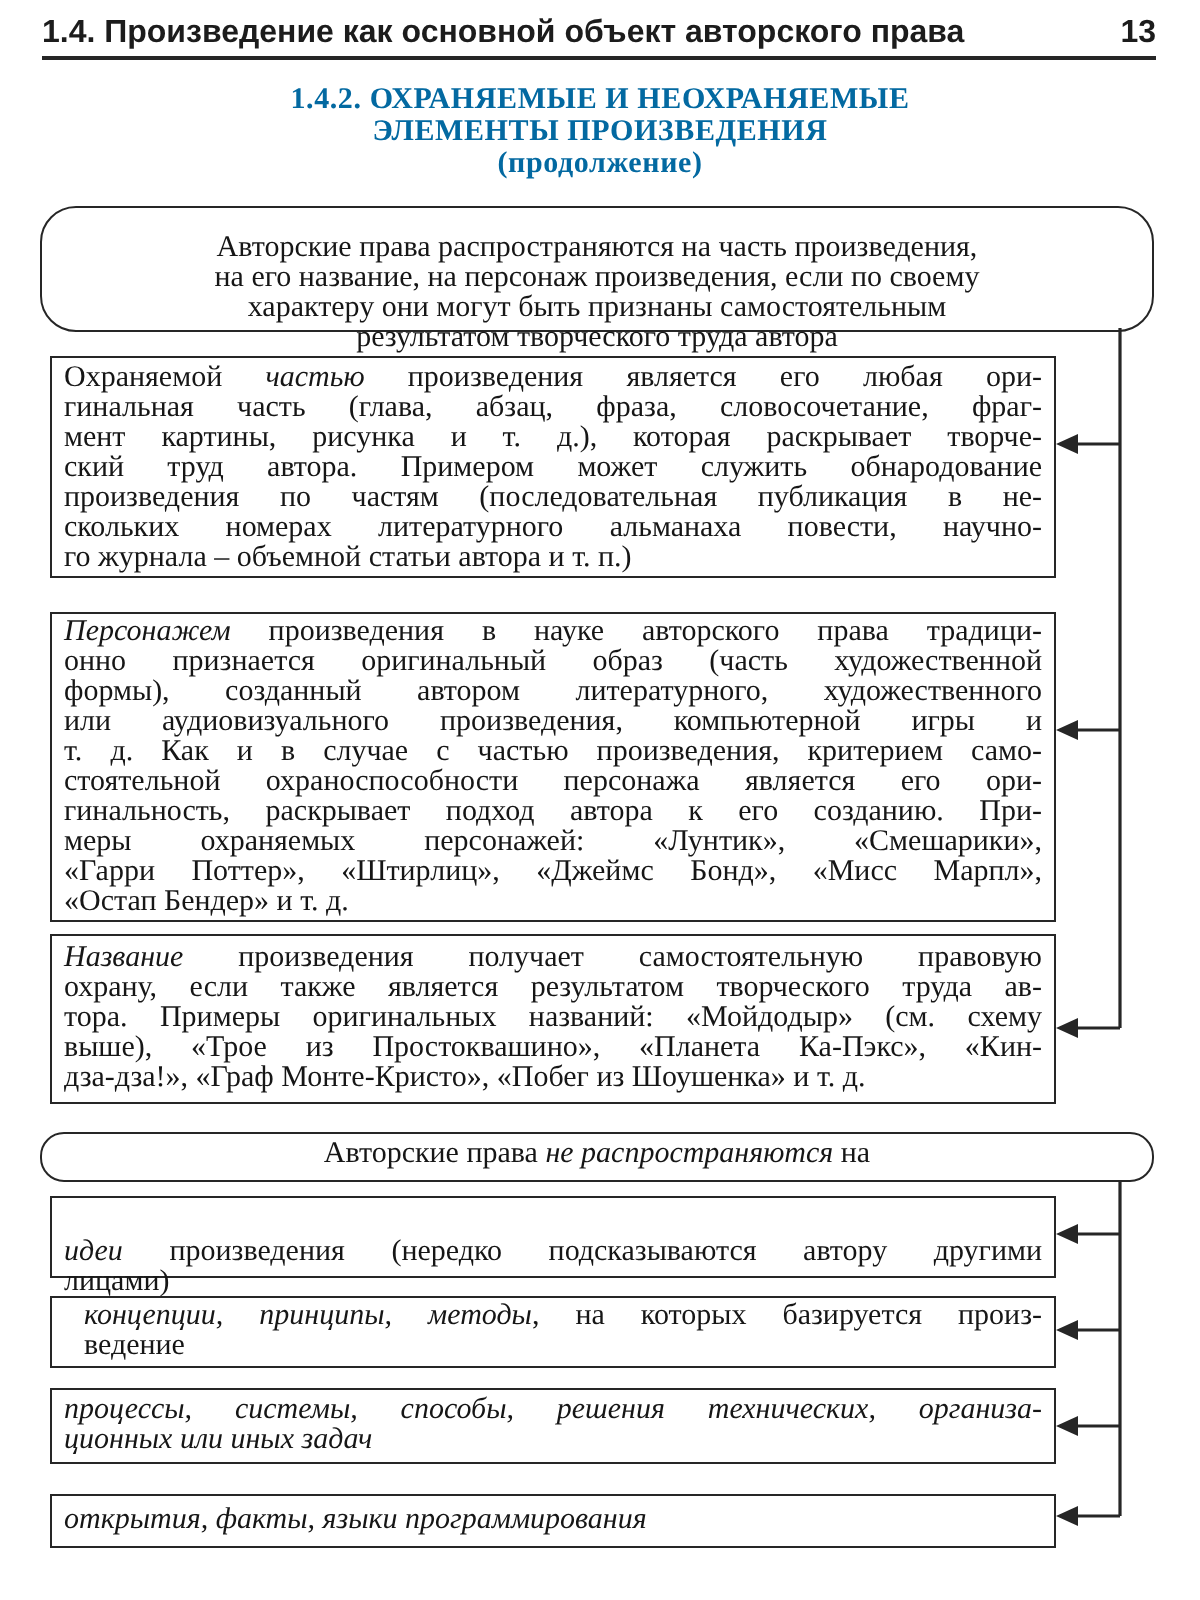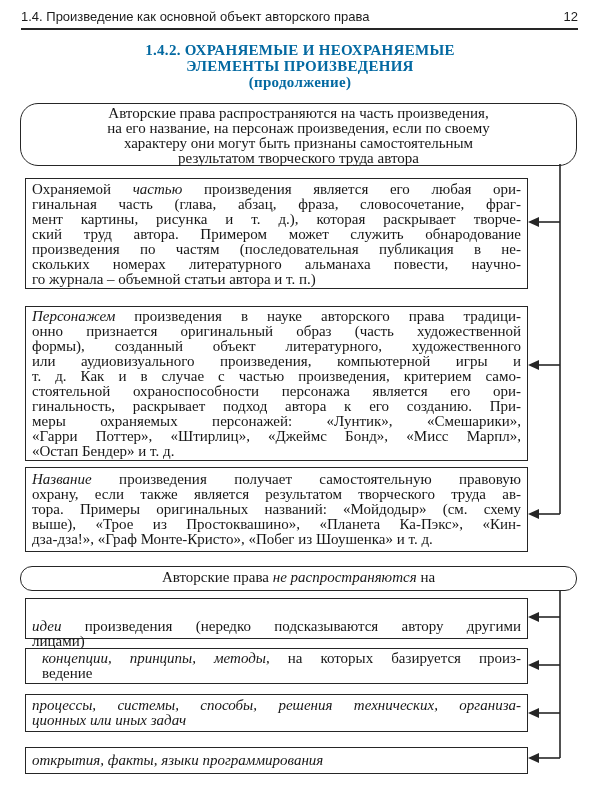--- a/index.html
+++ b/index.html
@@ -4,41 +4,41 @@
 <style>
   html,body { margin:0; padding:0; background:#e8e8e8; }
   .page {
     position:relative; width:600px; height:800px; margin:0 auto;
     background:#ffffff; color:#161616; overflow:hidden;
     font-family:"Liberation Serif", serif;
   }
   
   .running-head {
     position:absolute; left:21px; top:8px; width:557px;
-    font-family:"Liberation Sans", sans-serif; font-weight:400;
-    font-size:13px; line-height:17px; color:#1c1c1c;
+    font-family:"Liberation Sans", sans-serif; font-weight:700;
+    font-size:16px; line-height:17px; color:#1c1c1c;
     display:flex; justify-content:space-between;
   }
   .head-rule {
     position:absolute; left:21px; top:28px; width:557px; height:0;
     border-top:2px solid #262626;
   }
   
   .main-title {
     position:absolute; left:0; top:42px; width:100%;
     text-align:center; font-weight:700; font-size:15px; line-height:16px;
     letter-spacing:0.3px; color:#0369a1;
   }
   
   .rbox {
     position:absolute; left:20px; width:557px; box-sizing:border-box;
     border:1.5px solid #262626; border-radius:18px;
     font-size:15px; line-height:15px; text-align:center;
   }
-  .rbox1 { top:103px; height:63px; padding-top:2px; }
+  .rbox1 { top:103px; height:63px; padding-top:13px; }
   .rbox2 { top:566px; height:25px; border-radius:12px; }
   .rbox2 .tline { line-height:21px; }
   .box {
     position:absolute; left:25px; width:503px; box-sizing:border-box;
     border:1.5px solid #262626; background:#fff;
     font-size:15px; line-height:15px; padding:2px 6px 0 6px;
   }
   .box1 { top:178px; height:111px; padding-top:3px; }
   .box2 { top:306px; height:155px; }
   .box3 { top:467px; height:85px;  padding-top:4px; }
@@ -57,21 +57,21 @@
     pointer-events:none;
   }
 </style>
 </head>
 <body>
 
 <div class="page">
 
   <div class="running-head">
     <span>1.4. Произведение как основной объект авторского права</span>
-    <span>12</span>
+    <span>13</span>
   </div>
   <div class="head-rule"></div>
 
   <div class="main-title">
     <div>1.4.2. ОХРАНЯЕМЫЕ И НЕОХРАНЯЕМЫЕ</div>
     <div>ЭЛЕМЕНТЫ ПРОИЗВЕДЕНИЯ</div>
     <div>(продолжение)</div>
   </div>
 
   <div class="rbox rbox1 center">
@@ -87,21 +87,21 @@
       <div class="tline fill"><span>мент картины, рисунка и т. д.), которая раскрывает творче-</span></div>
       <div class="tline fill"><span>ский труд автора. Примером может служить обнародование</span></div>
       <div class="tline fill"><span>произведения по частям (последовательная публикация в не-</span></div>
       <div class="tline fill"><span>скольких номерах литературного альманаха повести, научно-</span></div>
       <div class="tline"><span>го журнала – объемной статьи автора и т. п.)</span></div>
     </div>
 
   <div class="box box2">
       <div class="tline fill"><span class="it">Персонажем</span><span> произведения в науке авторского права традици-</span></div>
       <div class="tline fill"><span>онно признается оригинальный образ (часть художественной</span></div>
-      <div class="tline fill"><span>формы), созданный объект литературного, художественного</span></div>
+      <div class="tline fill"><span>формы), созданный автором литературного, художественного</span></div>
       <div class="tline fill"><span>или аудиовизуального произведения, компьютерной игры и</span></div>
       <div class="tline fill"><span>т. д. Как и в случае с частью произведения, критерием само-</span></div>
       <div class="tline fill"><span>стоятельной охраноспособности персонажа является его ори-</span></div>
       <div class="tline fill"><span>гинальность, раскрывает подход автора к его созданию. При-</span></div>
       <div class="tline fill"><span>меры охраняемых персонажей: «Лунтик», «Смешарики»,</span></div>
       <div class="tline fill"><span>«Гарри Поттер», «Штирлиц», «Джеймс Бонд», «Мисс Марпл»,</span></div>
       <div class="tline"><span>«Остап Бендер» и т. д.</span></div>
     </div>
 
   <div class="box box3">

